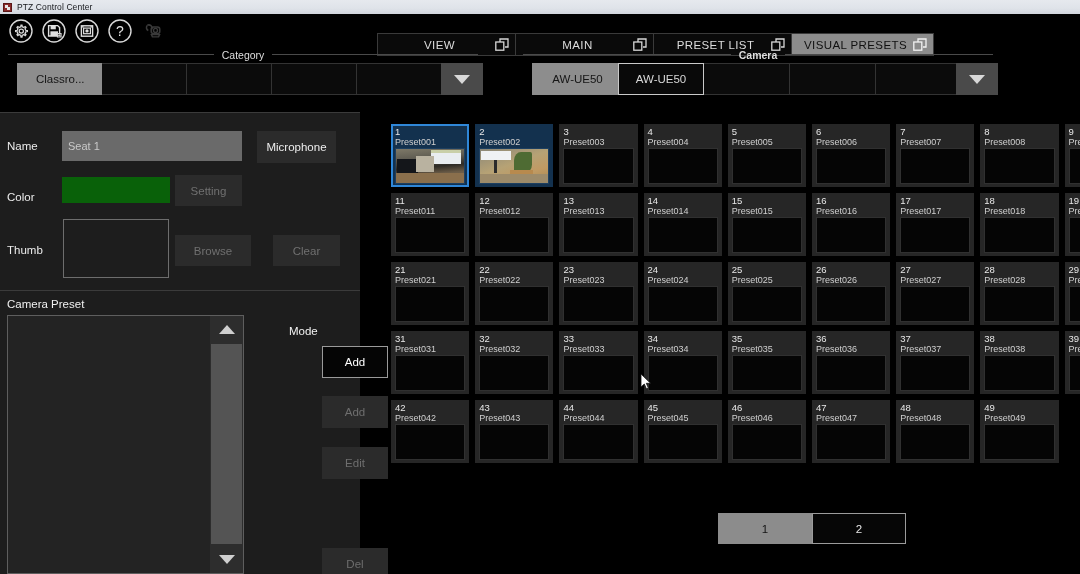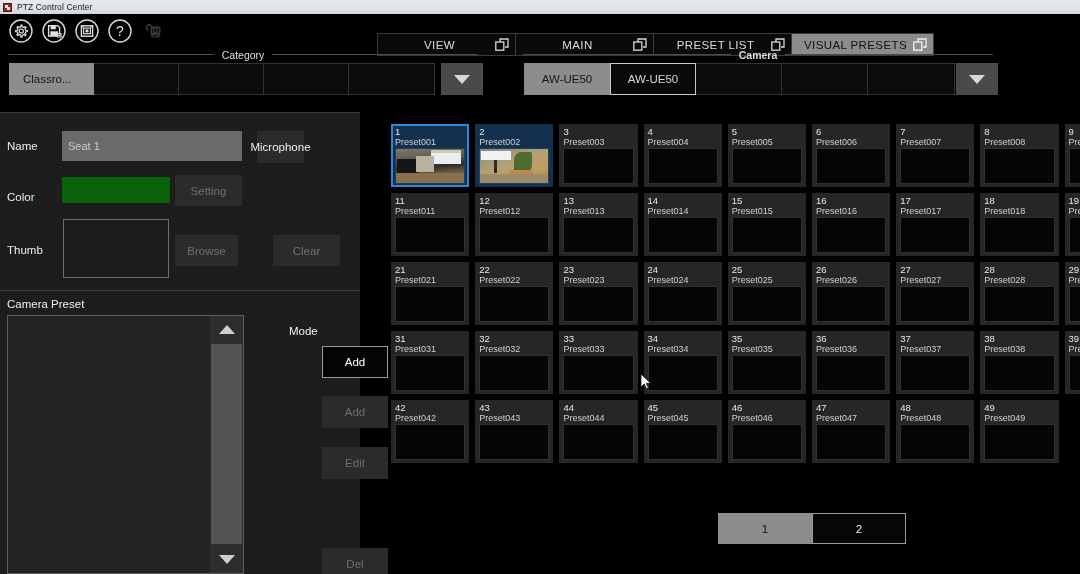--- a/index.html
+++ b/index.html
@@ -61,21 +61,21 @@
   }
   .sect-line { flex: 1; height: 1px; background: #4a4a4a; }
   .sect-name { font-size: 10.5px; color: #dedede; padding: 0 8px; }
 
   .btnrow { position: absolute; display: flex; }
   .catbtn {
     height: 32px; background: #0b0b0b; border: 1px solid #333;
     border-left: none; color: #d8d8d8; font-size: 11.5px;
     display: flex; align-items: center; padding-left: 13px;
   }
-  .catbtn:first-child { border-left: 1px solid #b91c1c; }
+  .catbtn:first-child { border-left: 6px solid #b91c1c; margin-left: 8px; }
   .catbtn.sel { background: #8d8d8d; color: #151515; border-color: #8d8d8d; }
   .catbtn.outline { background: #090909; border: 1px solid #c9c9c9;
                     justify-content: center; padding-left: 0; }
   .drop {
     width: 42px; height: 32px; background: #4a4a4a;
     display: flex; align-items: center; justify-content: center;
   }
   .drop .car {
     width: 0; height: 0; border-left: 8px solid transparent;
     border-right: 8px solid transparent; border-top: 9px solid #d8d8d8;
@@ -88,39 +88,39 @@
   }
   .divider { position: absolute; left: 0; width: 360px; height: 1px; background: #3b3b3b; }
 
   .fld-label { position: absolute; color: #ececec; font-size: 11.5px; }
   .name-input {
     position: absolute; left: 62px; top: 131px; width: 180px; height: 30px;
     background: #6a6a6a; border: none; color: #c9c9c9; font-size: 11px;
     padding-left: 6px; line-height: 30px;
   }
   .mic-btn {
-    position: absolute; left: 257px; top: 131px; width: 47px; height: 32px;
+    position: absolute; left: 257px; top: 131px; width: 79px; height: 32px;
     background: #2b2b2b; color: #ededed; font-size: 11.5px;
     display: flex; align-items: center; justify-content: center;
   }
   .color-sw {
     position: absolute; left: 62px; top: 177px; width: 108px; height: 26px;
     background: #096109;
   }
   .setting-btn {
     position: absolute; left: 175px; top: 175px; width: 67px; height: 31px;
     background: #2b2b2b; color: #707070; font-size: 11.5px;
     display: flex; align-items: center; justify-content: center;
   }
   .thumb-box {
     position: absolute; left: 63px; top: 219px; width: 106px; height: 59px;
     background: #1d1d1d; border: 1px solid #6d6d6d;
   }
   .browse-btn {
-    position: absolute; left: 175px; top: 235px; width: 63px; height: 31px;
+    position: absolute; left: 175px; top: 235px; width: 76px; height: 31px;
     background: #2b2b2b; color: #707070; font-size: 11.5px;
     display: flex; align-items: center; justify-content: center;
   }
   .clear-btn {
     position: absolute; left: 273px; top: 235px; width: 67px; height: 31px;
     background: #2b2b2b; color: #707070; font-size: 11.5px;
     display: flex; align-items: center; justify-content: center;
   }
   .cp-label { position: absolute; left: 7px; top: 298px; color: #f0f0f0; font-size: 11.5px; }
 

